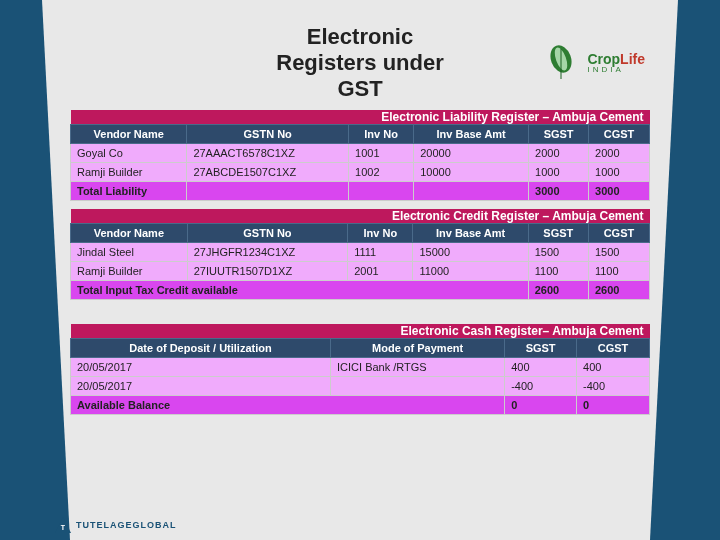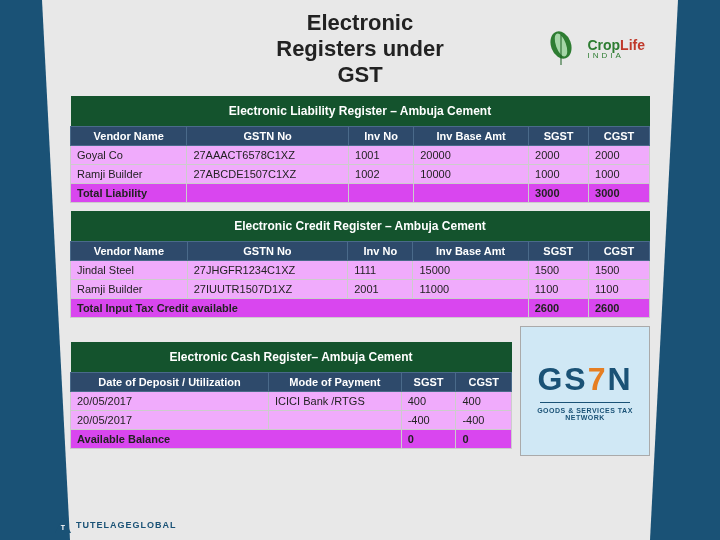--- a/index.html
+++ b/index.html
@@ -47,20 +47,21 @@
       align-items: center;
     }
 
     .header-row {
       display: flex;
       width: 100%;
       justify-content: space-between;
       align-items: center;
       margin-bottom: 8px;
       padding: 0 5px;
+      margin-top: 14px;
     }
 
     .page-title {
       font-size: 22px;
       font-weight: bold;
       color: #222;
       text-align: center;
       flex: 1;
     }
 
@@ -69,24 +70,24 @@
       width: 100%;
       margin-bottom: 8px;
     }
 
     table {
       width: 100%;
       border-collapse: collapse;
     }
 
     .section-title {
-      background: #14532d;
+      background: #be185d;
       color: white;
-      text-align: center;
-      padding: 8px 6px;
+      text-align: right;
+      padding: 0 6px;
       font-size: 12px;
       font-weight: bold;
     }
 
     .col-header {
       background: #2e4a6b;
       color: white;
       padding: 3px 6px;
       font-size: 11px;
       font-weight: bold;
@@ -320,27 +321,20 @@
           </tr>
           <tr class="row-total">
             <td colspan="2">Available Balance</td>
             <td>0</td>
             <td>0</td>
           </tr>
         </tbody>
       </table>
     </div>
 
-    <div class="gstn-logo-box">
-      <div style="font-size:32px; font-weight:900; color:#1a5276; letter-spacing:2px;">
-        <span>GS</span><span style="color:#e67e22;">7</span><span>N</span>
-      </div>
-      <div style="width:90px; height:1px; background:#1a5276; margin:4px 0;"></div>
-      <div style="font-size:7px; color:#1a5276; text-align:center; font-weight:bold; letter-spacing:0.5px;">GOODS &amp; SERVICES TAX NETWORK</div>
-    </div>
   </div>
 
   <div class="footer">
     <div style="display:flex; align-items:center; gap:4px;">
       <svg width="18" height="18" viewBox="0 0 18 18">
         <polygon points="9,1 17,17 1,17" fill="#1a5276"></polygon>
         <text x="9" y="14" text-anchor="middle" font-size="7" fill="white" font-weight="bold">T</text>
       </svg>
       <span style="font-size:9px; font-weight:bold; color:#1a5276; letter-spacing:1px;">TUTELAGEGLOBAL</span>
     </div>

